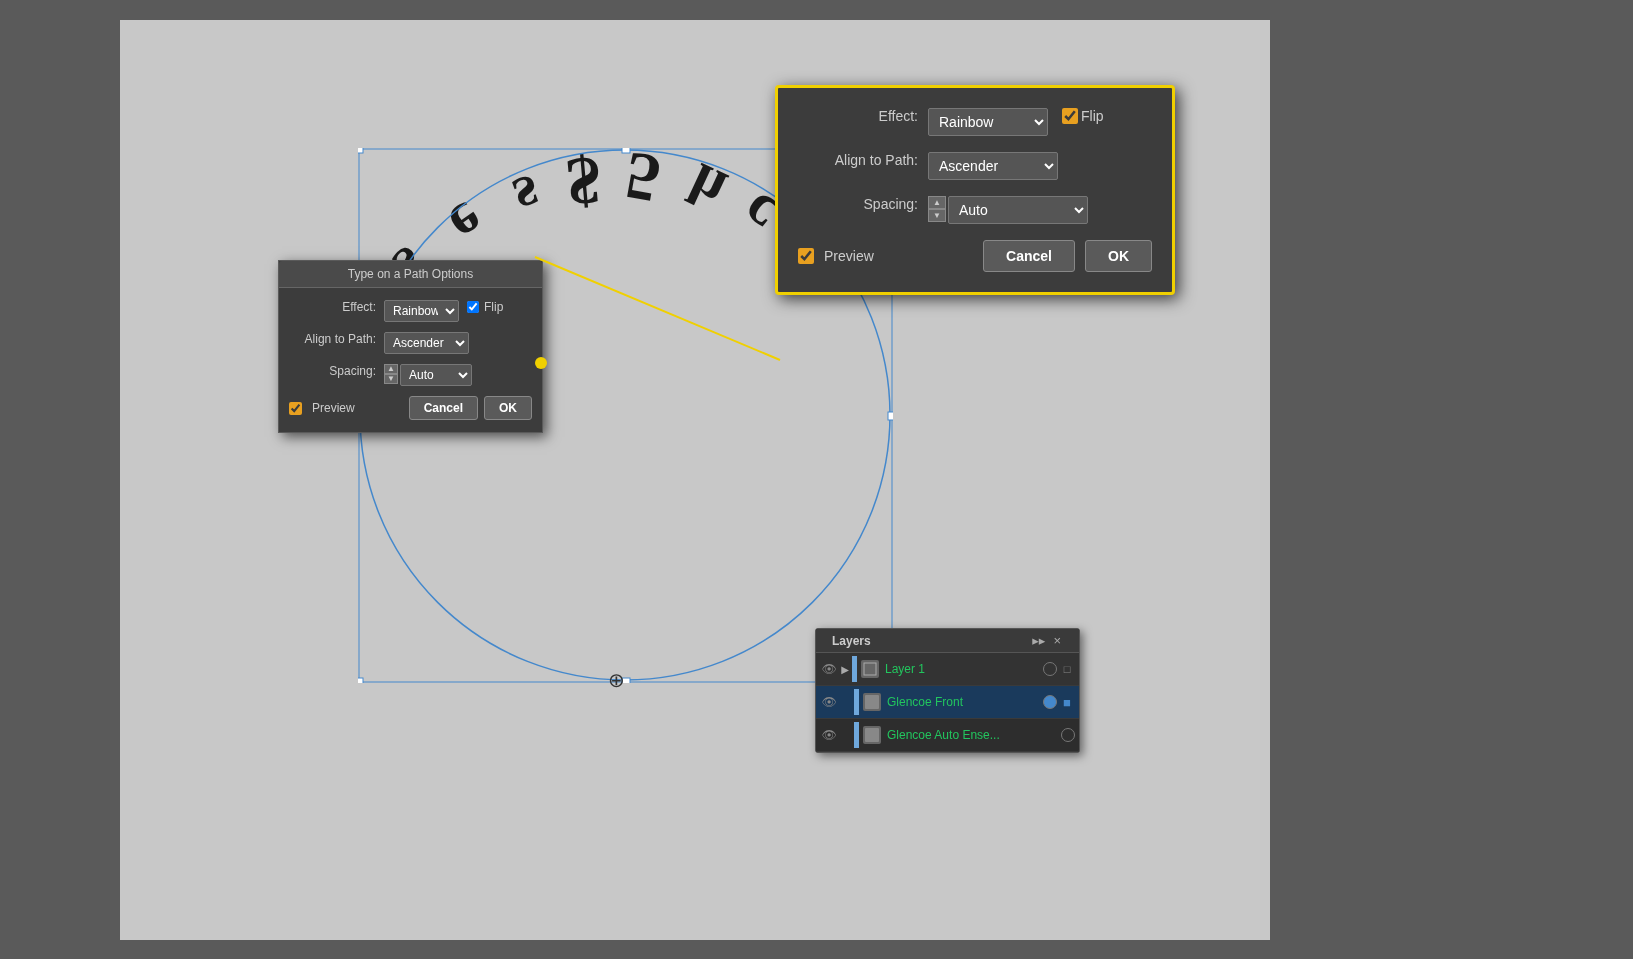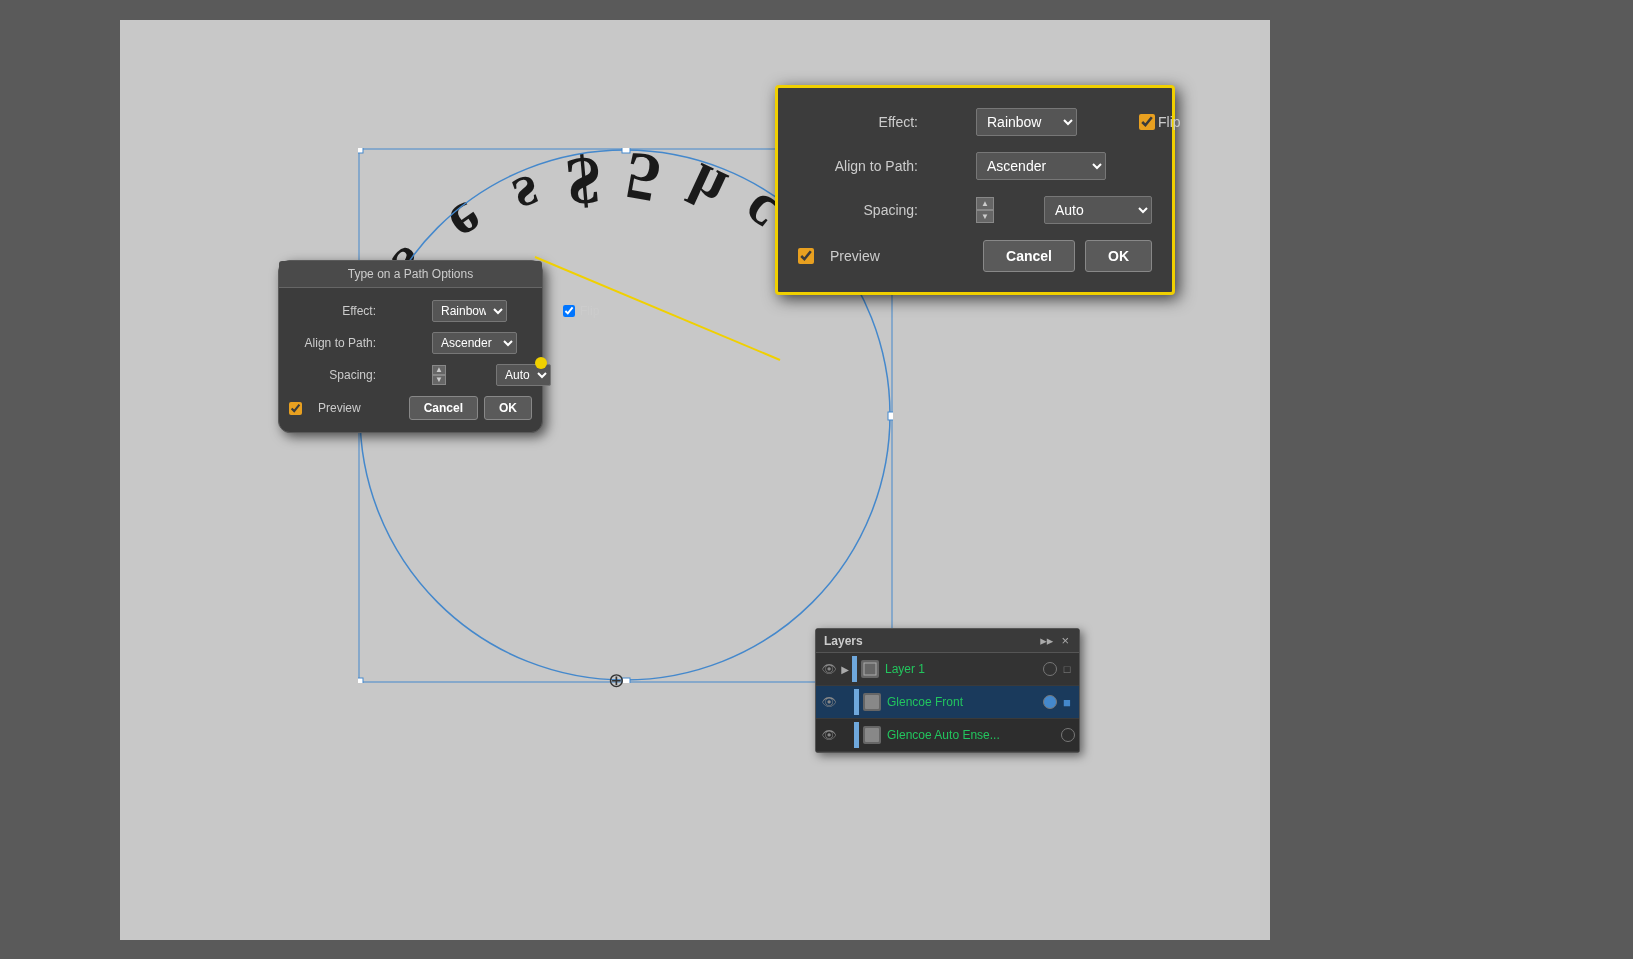--- a/index.html
+++ b/index.html
@@ -24,44 +24,43 @@
     }
 
     
     .dialog-small {
       position: absolute;
       left: 278px;
       top: 260px;
       width: 265px;
       background: #3c3c3c;
       border: 1px solid #5a5a5a;
-      border-radius: 12px;
+      border-radius: 0;
       box-shadow: 4px 4px 12px rgba(0,0,0,0.6);
       z-index: 10;
     }
 
     .dialog-small .dialog-title {
       background: #4a4a4a;
       color: #cccccc;
       text-align: center;
       padding: 6px 0;
       font-size: 12px;
       border-bottom: 1px solid #666;
       border-radius: 3px 3px 0 0;
     }
 
     .dialog-small .dialog-body {
       padding: 12px 10px 12px 10px;
     }
 
     .dialog-row {
       display: flex;
-      align-items: center;
+      align-items: flex-start;
       margin-bottom: 10px;
-      gap: 48px;
     }
 
     .dialog-label {
       color: #cccccc;
       font-size: 12px;
       min-width: 95px;
       text-align: right;
       padding-right: 8px;
     }
 
@@ -122,21 +121,21 @@
     .preview-row {
       display: flex;
       align-items: center;
       justify-content: space-between;
       margin-top: 6px;
     }
 
     .preview-label {
       display: flex;
       align-items: center;
-      gap: 16px;
+      gap: 10px;
       color: #cccccc;
       font-size: 12px;
     }
 
     .preview-checkbox {
       width: 13px;
       height: 13px;
       accent-color: #e8a020;
     }
 
@@ -249,21 +248,21 @@
       border-radius: 3px;
       box-shadow: 3px 3px 10px rgba(0,0,0,0.5);
       z-index: 10;
     }
 
     .layers-panel-header {
       display: flex;
       align-items: center;
       justify-content: space-between;
       background: #3a3a3a;
-      padding: 4px 8px;
+      padding: 4px 16px;
       border-bottom: 1px solid #555;
     }
 
     .layers-panel-title {
       color: #cccccc;
       font-size: 12px;
       font-weight: bold;
     }
 
     .layers-panel-controls {

